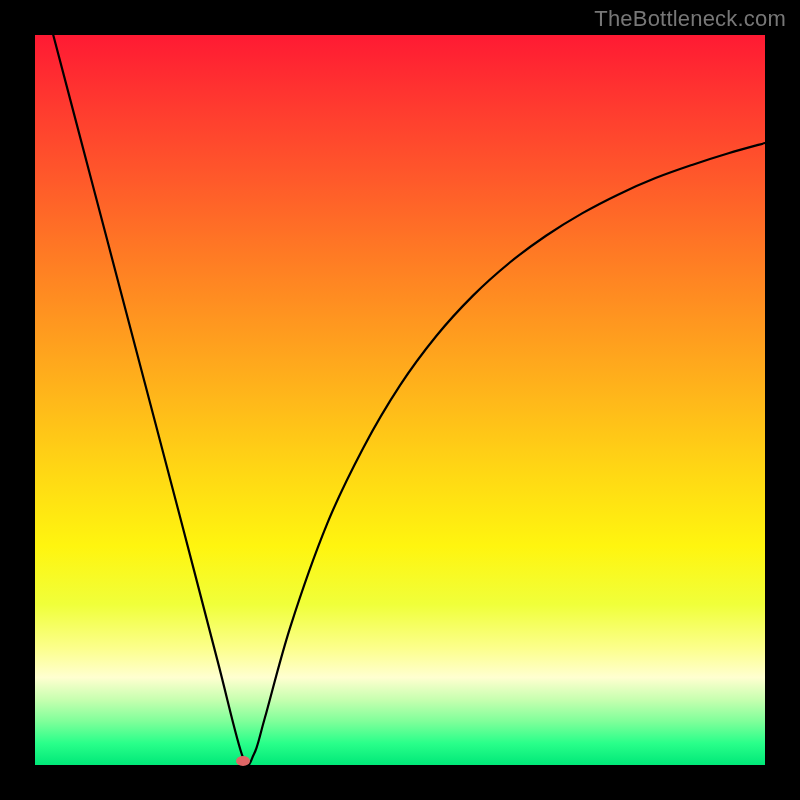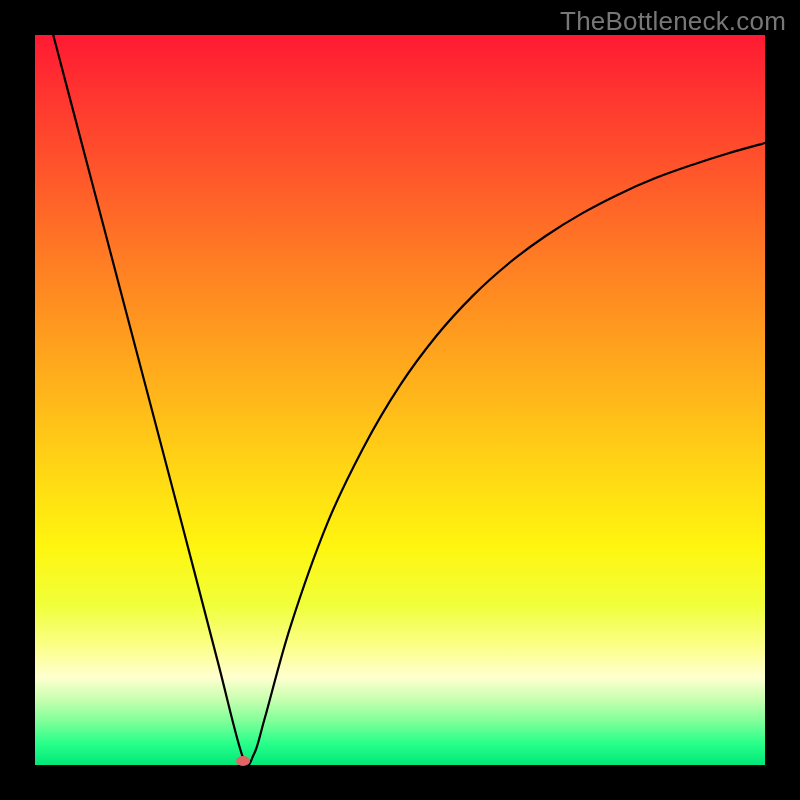--- a/index.html
+++ b/index.html
@@ -32,21 +32,21 @@
       #80ff9a 94%,
       #2aff8a 97%,
       #00e878 100%
     );
   }
   .watermark {
     position: absolute;
     top: 6px;
     right: 14px;
     font-family: Arial, Helvetica, sans-serif;
-    font-size: 26px;
+    font-size: 22px;
     color: #777;
     letter-spacing: 0.2px;
     user-select: none;
   }
   svg.curve {
     position: absolute;
     left: 0;
     top: 0;
     width: 730px;
     height: 730px;

